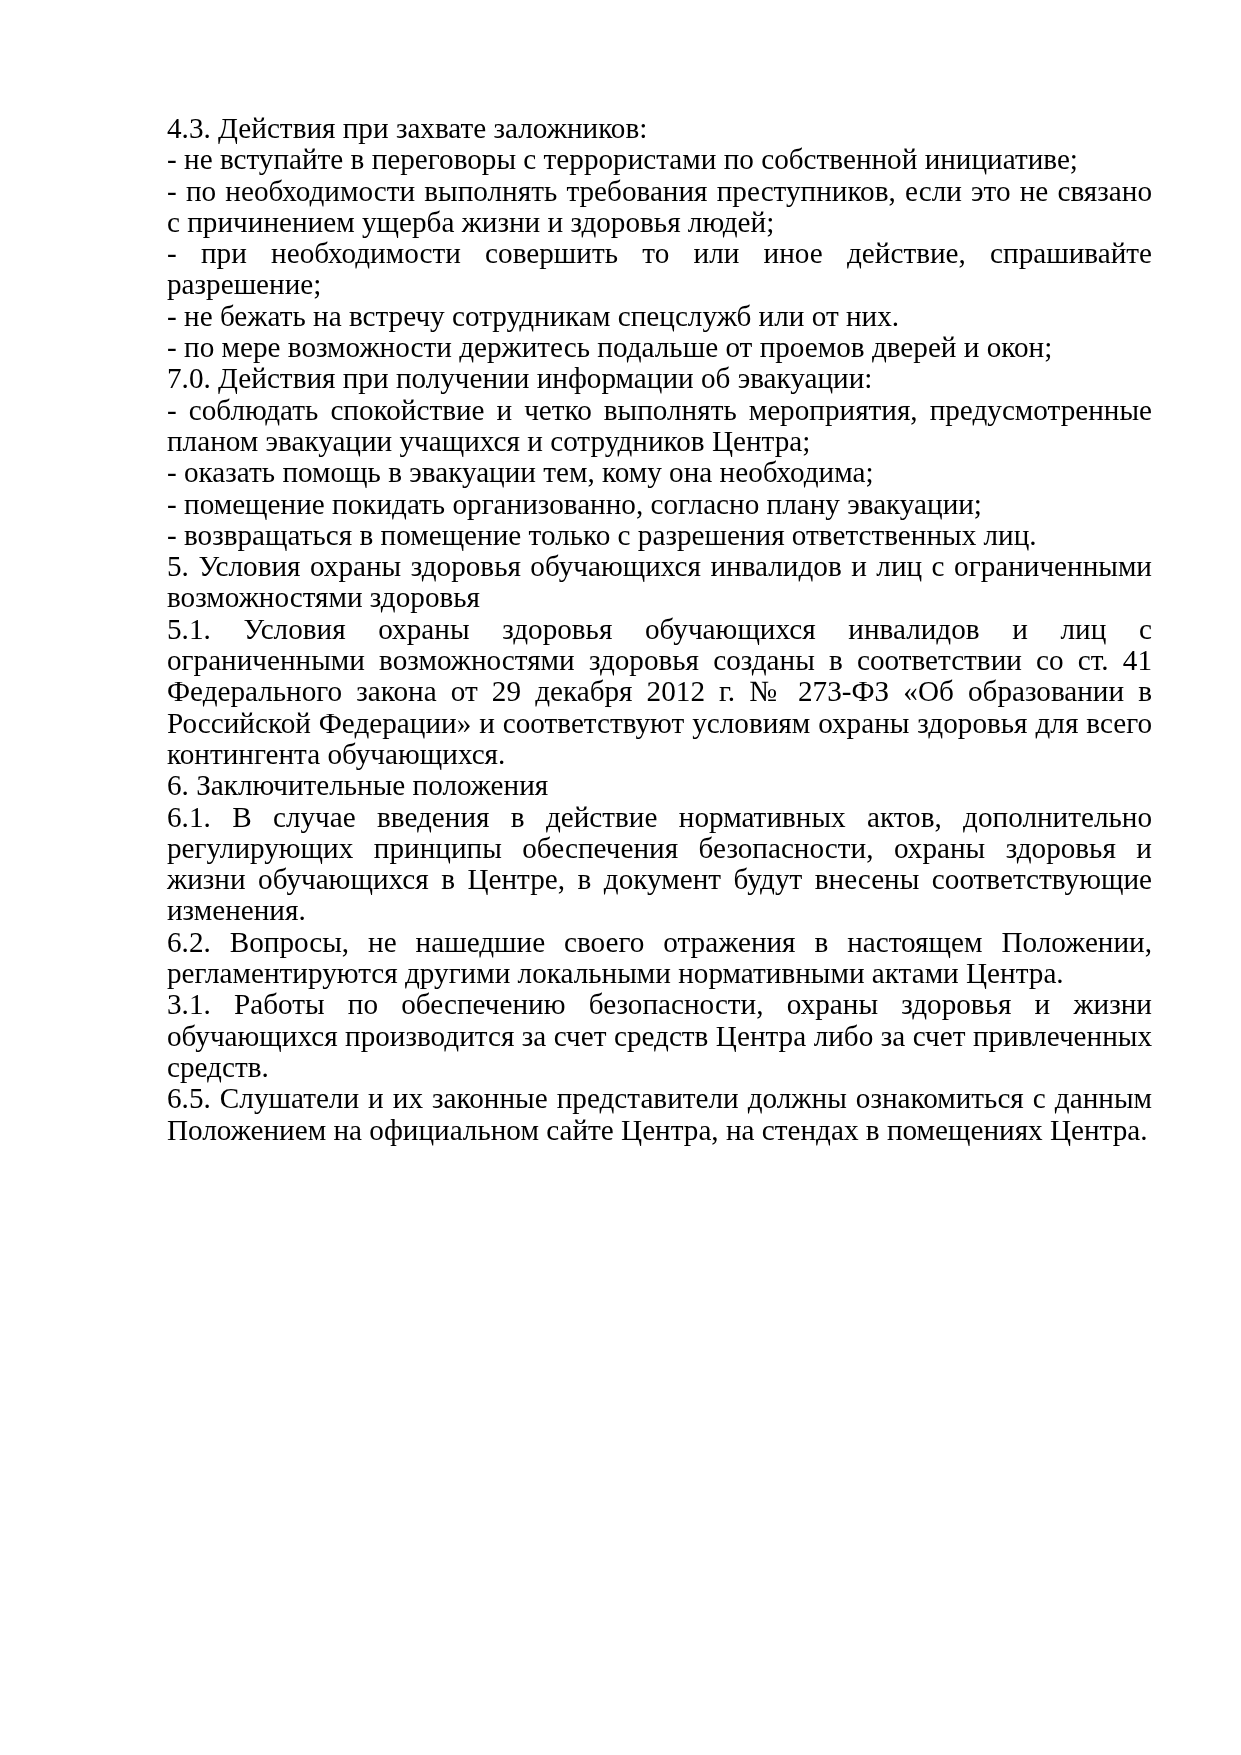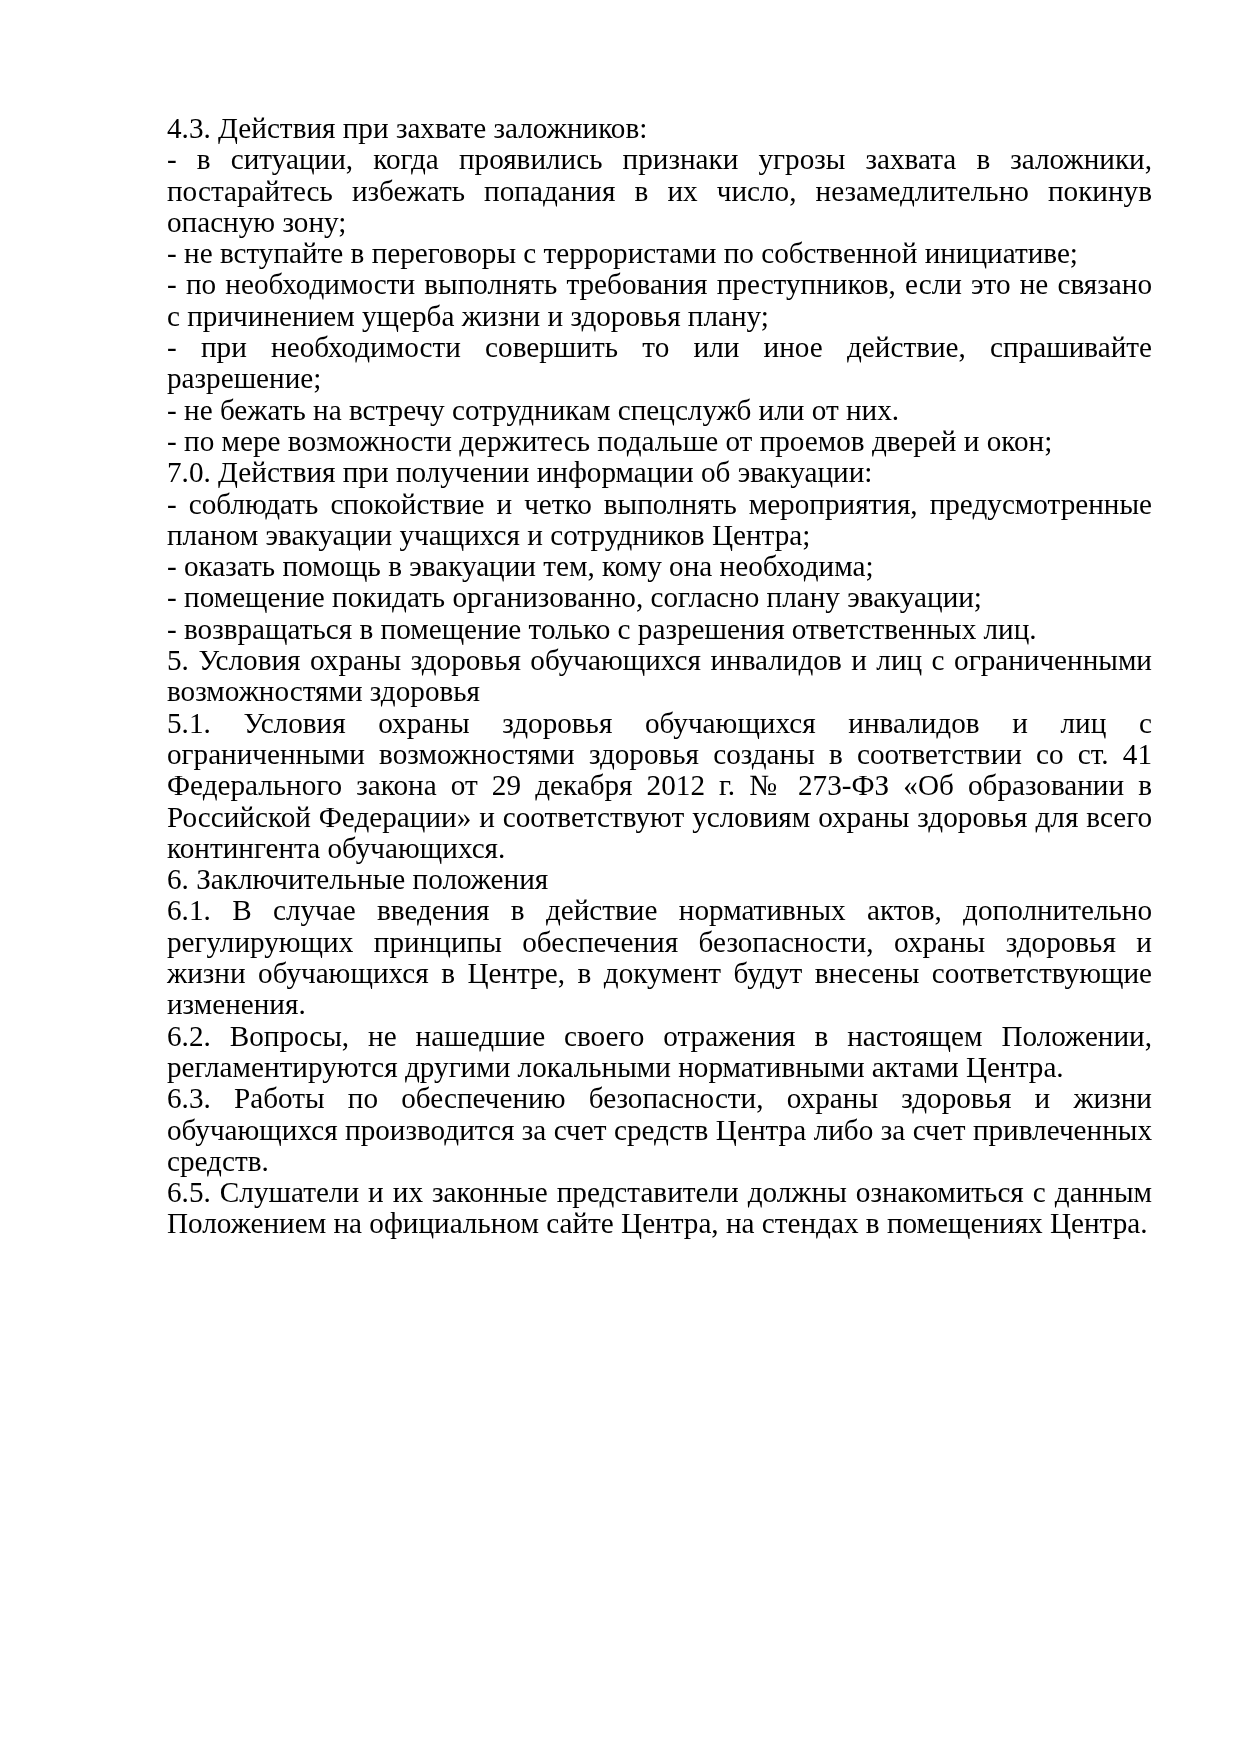--- a/index.html
+++ b/index.html
@@ -32,32 +32,31 @@
     word-spacing: normal;
     hyphens: none;
   }
 </style>
 </head>
 <body>
 
 <div class="page">
   <div class="doc-body">
     <p>4.3. Действия при захвате заложников:</p>
-    <p>- в ситуации, когда проявились признаки угрозы захвата в заложники, постарайтесь избежать попадания в их число, незамедлительно покинув опасную зону;</p>
     <p>- не вступайте в переговоры с террористами по собственной инициативе;</p>
-    <p>- по необходимости выполнять требования преступников, если это не связано с причинением ущерба жизни и здоровья плану;</p>
+    <p>- по необходимости выполнять требования преступников, если это не связано с причинением ущерба жизни и здоровья людей;</p>
     <p>- при необходимости совершить то или иное действие, спрашивайте разрешение;</p>
     <p>- не бежать на встречу сотрудникам спецслужб или от них.</p>
     <p>- по мере возможности держитесь подальше от проемов дверей и окон;</p>
     <p>7.0. Действия при получении информации об эвакуации:</p>
     <p>- соблюдать спокойствие и четко выполнять мероприятия, предусмотренные планом эвакуации учащихся и сотрудников Центра;</p>
     <p>- оказать помощь в эвакуации тем, кому она необходима;</p>
     <p>- помещение покидать организованно, согласно плану эвакуации;</p>
     <p>- возвращаться в помещение только с разрешения ответственных лиц.</p>
     <p>5. Условия охраны здоровья обучающихся инвалидов и лиц с ограниченными возможностями здоровья</p>
     <p>5.1. Условия охраны здоровья обучающихся инвалидов и лиц с ограниченными возможностями здоровья созданы в соответствии со ст. 41 Федерального закона от 29 декабря 2012 г. № 273-ФЗ «Об образовании в Российской Федерации» и соответствуют условиям охраны здоровья для всего контингента обучающихся.</p>
     <p>6. Заключительные положения</p>
     <p>6.1. В случае введения в действие нормативных актов, дополнительно регулирующих принципы обеспечения безопасности, охраны здоровья и жизни обучающихся в Центре, в документ будут внесены соответствующие изменения.</p>
     <p>6.2. Вопросы, не нашедшие своего отражения в настоящем Положении, регламентируются другими локальными нормативными актами Центра.</p>
-    <p>6.3. Работы по обеспечению безопасности, охраны здоровья и жизни обучающихся производится за счет средств Центра либо за счет привлеченных средств.</p>
+    <p>3.1. Работы по обеспечению безопасности, охраны здоровья и жизни обучающихся производится за счет средств Центра либо за счет привлеченных средств.</p>
     <p>6.5. Слушатели и их законные представители должны ознакомиться с данным Положением на официальном сайте Центра, на стендах в помещениях Центра.</p>
   </div>
 </div>
 
 </body></html>

